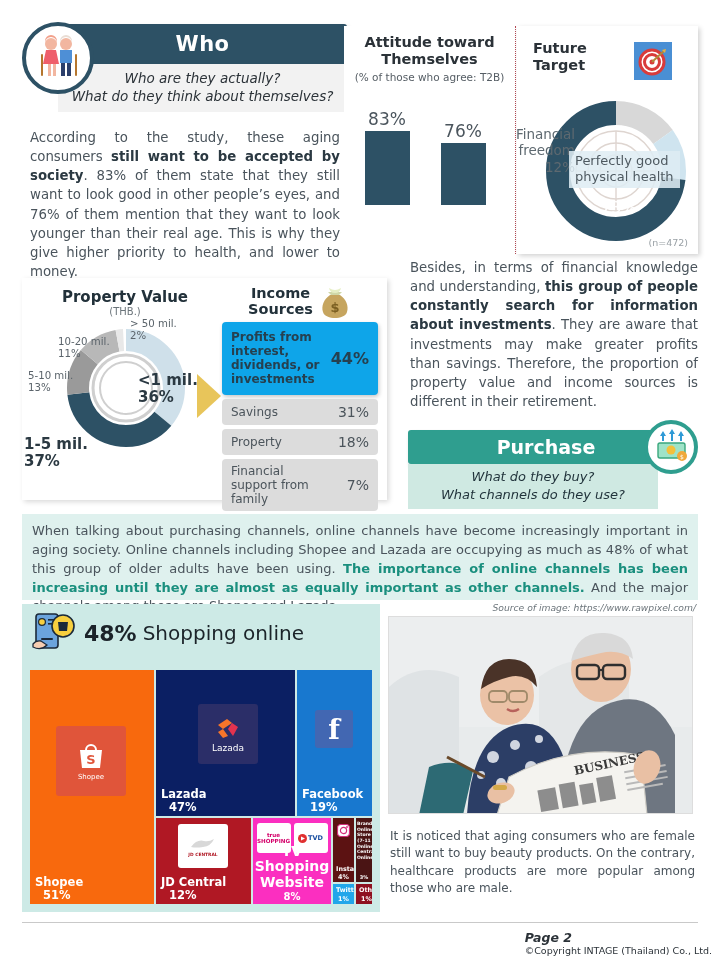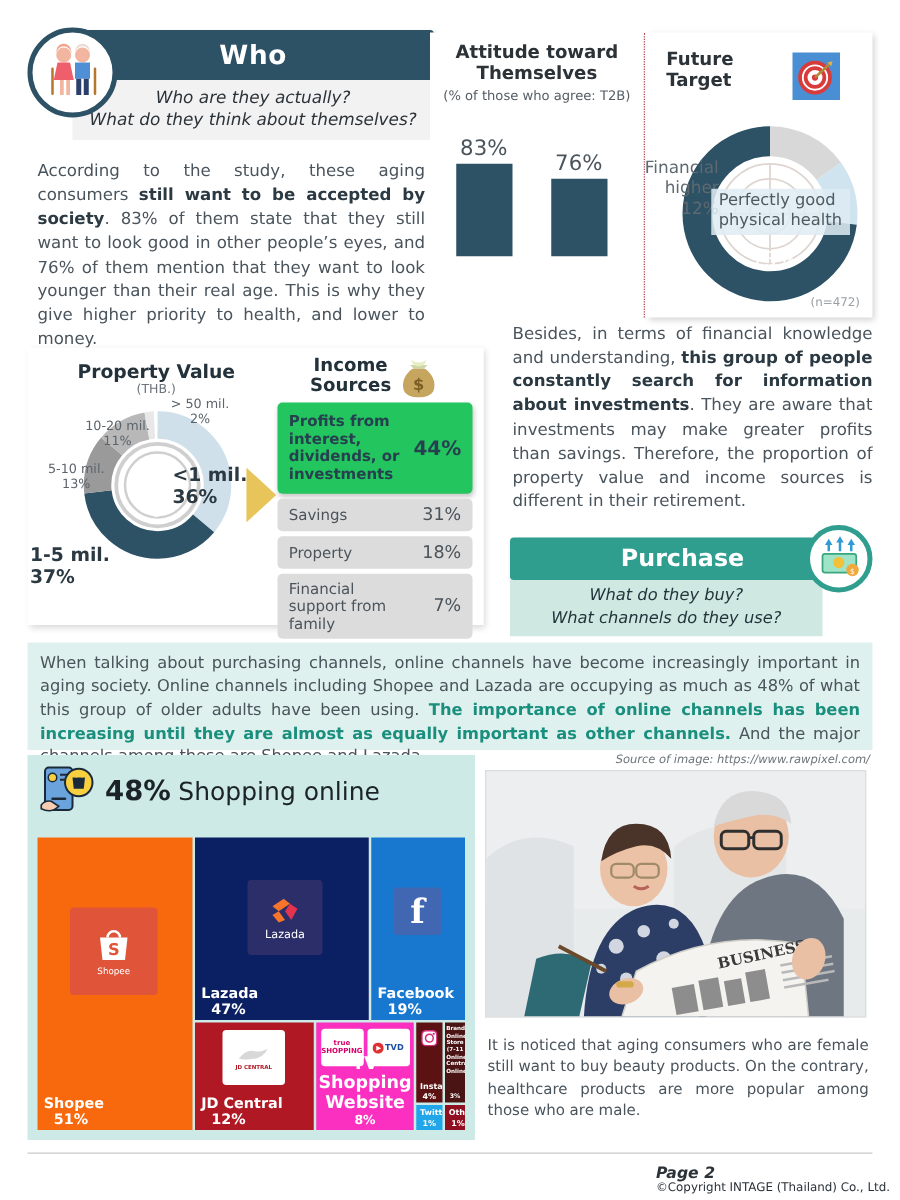--- a/index.html
+++ b/index.html
@@ -62,31 +62,31 @@
   #target-emoji {
     position: absolute; right: 26px; top: 16px; width: 38px; height: 38px;
     background: #4a8fd4; display: flex; align-items: center; justify-content: center;
   }
   .donut-wrap { position: absolute; }
 
   
   #prop-panel { left: 22px; top: 278px; width: 365px; height: 222px; background: #fff;
     box-shadow: 2px 2px 5px rgba(0,0,0,.15); }
 
-  .pv-lbl { position: absolute; font-size: 10.2px; color: #5b646b; line-height: 1.15; text-align: center; }
+  .pv-lbl { position: absolute; font-size: 10.2px; color: #5b646b; line-height: 1.15; }
   .pv-lbl.big { font-size: 15px; font-weight: bold; color: #2b3942; }
 
   
   .inc-row {
     display: flex; align-items: center; justify-content: space-between;
     background: #dcdcdc; border-radius: 4px; margin-bottom: 4px;
     padding: 5px 9px; font-size: 12px; color: #4b545b;
   }
   .inc-row.hl {
-    background: #22c55e; font-weight: bold; color: #26404f;
+    background: #0ea5e9; font-weight: bold; color: #26404f;
     box-shadow: 1px 2px 4px rgba(0,0,0,.22); padding: 8px 9px;
   }
   .inc-row .v { font-size: 14px; }
   .inc-row.hl .v { font-size: 16px; }
 
   
   #purchase-block { left: 408px; top: 430px; width: 290px; }
   .pur-banner {
     height: 34px; background: #2f9e8f; border-radius: 3px;
     display: flex; align-items: center; justify-content: center;
@@ -226,21 +226,21 @@
         <circle cx="75" cy="75" r="58" fill="none" stroke="#d8d8d8" stroke-width="24" stroke-dasharray="54.7 309.7" transform="rotate(-90 75 75)"></circle>
 
         <circle cx="75" cy="75" r="58" fill="none" stroke="#cfe4ef" stroke-width="24" stroke-dasharray="43.7 320.7" stroke-dashoffset="-54.7" transform="rotate(-90 75 75)"></circle>
 
         <circle cx="75" cy="75" r="58" fill="none" stroke="#2d5165" stroke-width="24" stroke-dasharray="266 98.4" stroke-dashoffset="-98.4" transform="rotate(-90 75 75)"></circle>
       </svg>
     </div>
 
     <div style="position:absolute; left:-24px; top:100px; width:82px; text-align:right; font-size:13.5px; color:#5e6970; line-height:1.22;">
       <div>Financial</div>
-      <div>higher</div>
+      <div>freedom</div>
       <div>12%</div>
     </div>
 
     <div style="position:absolute; left:52px; top:125px; background:rgba(222,236,243,.86); padding:2px 6px; font-size:13px; color:#4e5960; line-height:1.25;">
       <div>Perfectly good</div>
       <div>physical health</div>
     </div>
     <div style="position:absolute; left:84px; top:172px; font-size:16px; color:#fff;">73%</div>
 
     <div style="position:absolute; right:10px; bottom:6px; font-size:9.5px; color:#9aa1a6;">(n=472)</div>

